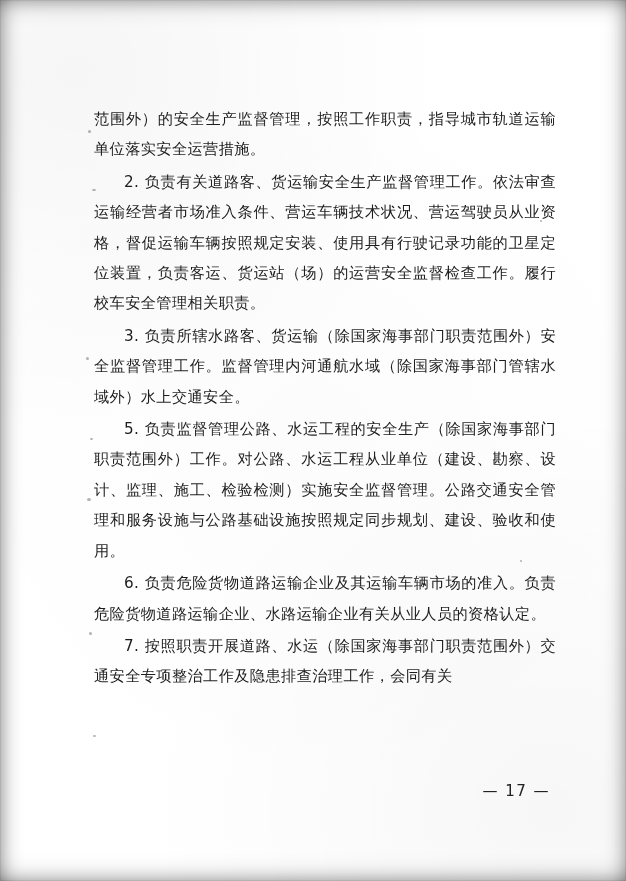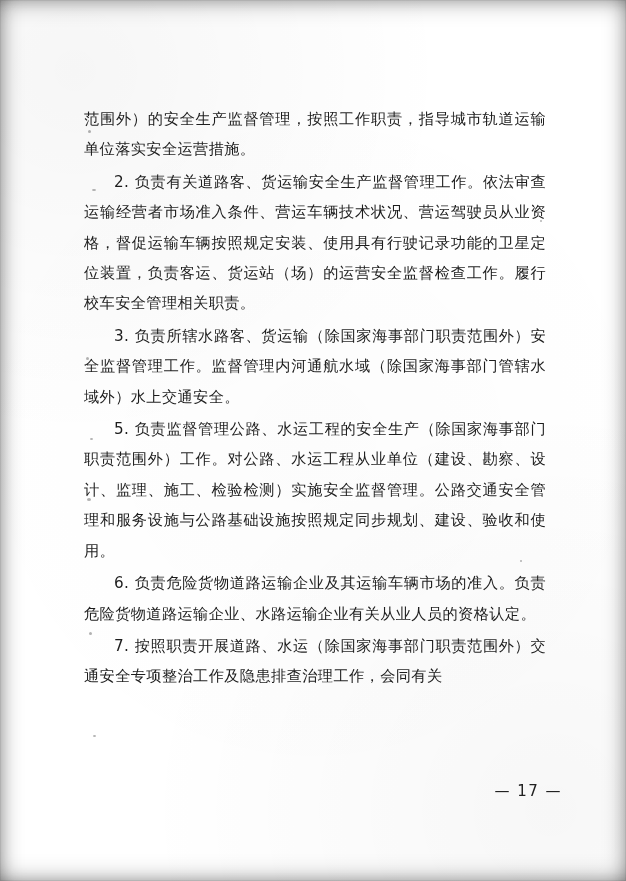--- a/index.html
+++ b/index.html
@@ -34,21 +34,21 @@
     box-shadow:
       inset 0 0 0 1px rgba(0,0,0,0.06),
       inset 14px 0 22px -14px rgba(0,0,0,0.45),
       inset -14px 0 22px -14px rgba(0,0,0,0.40),
       inset 0 16px 24px -16px rgba(0,0,0,0.38),
       inset 0 -16px 24px -16px rgba(0,0,0,0.38);
     z-index: 5;
   }
   #content {
     position: absolute;
-    left: 84px;
+    left: 94px;
     top: 104px;
     width: 462px;
   }
   p.para {
     margin: 0 0 2px 0;
     font-family: "DejaVu Sans", sans-serif;
     font-size: 15.2px;
     line-height: 30.4px;
     color: #1d1d1d;
     text-align: justify;
@@ -58,21 +58,21 @@
     text-indent: 0;
   }
   p.indent {
     text-indent: 30px;
   }
   p.first {
     text-indent: 0;
   }
   .pagenum {
     position: absolute;
-    right: 64px;
+    right: 76px;
     top: 782px;
     font-family: "DejaVu Sans", sans-serif;
     font-size: 15px;
     letter-spacing: 1.5px;
     color: #222;
   }
   
   .speck {
     position: absolute;
     background: rgba(0,0,0,0.30);

